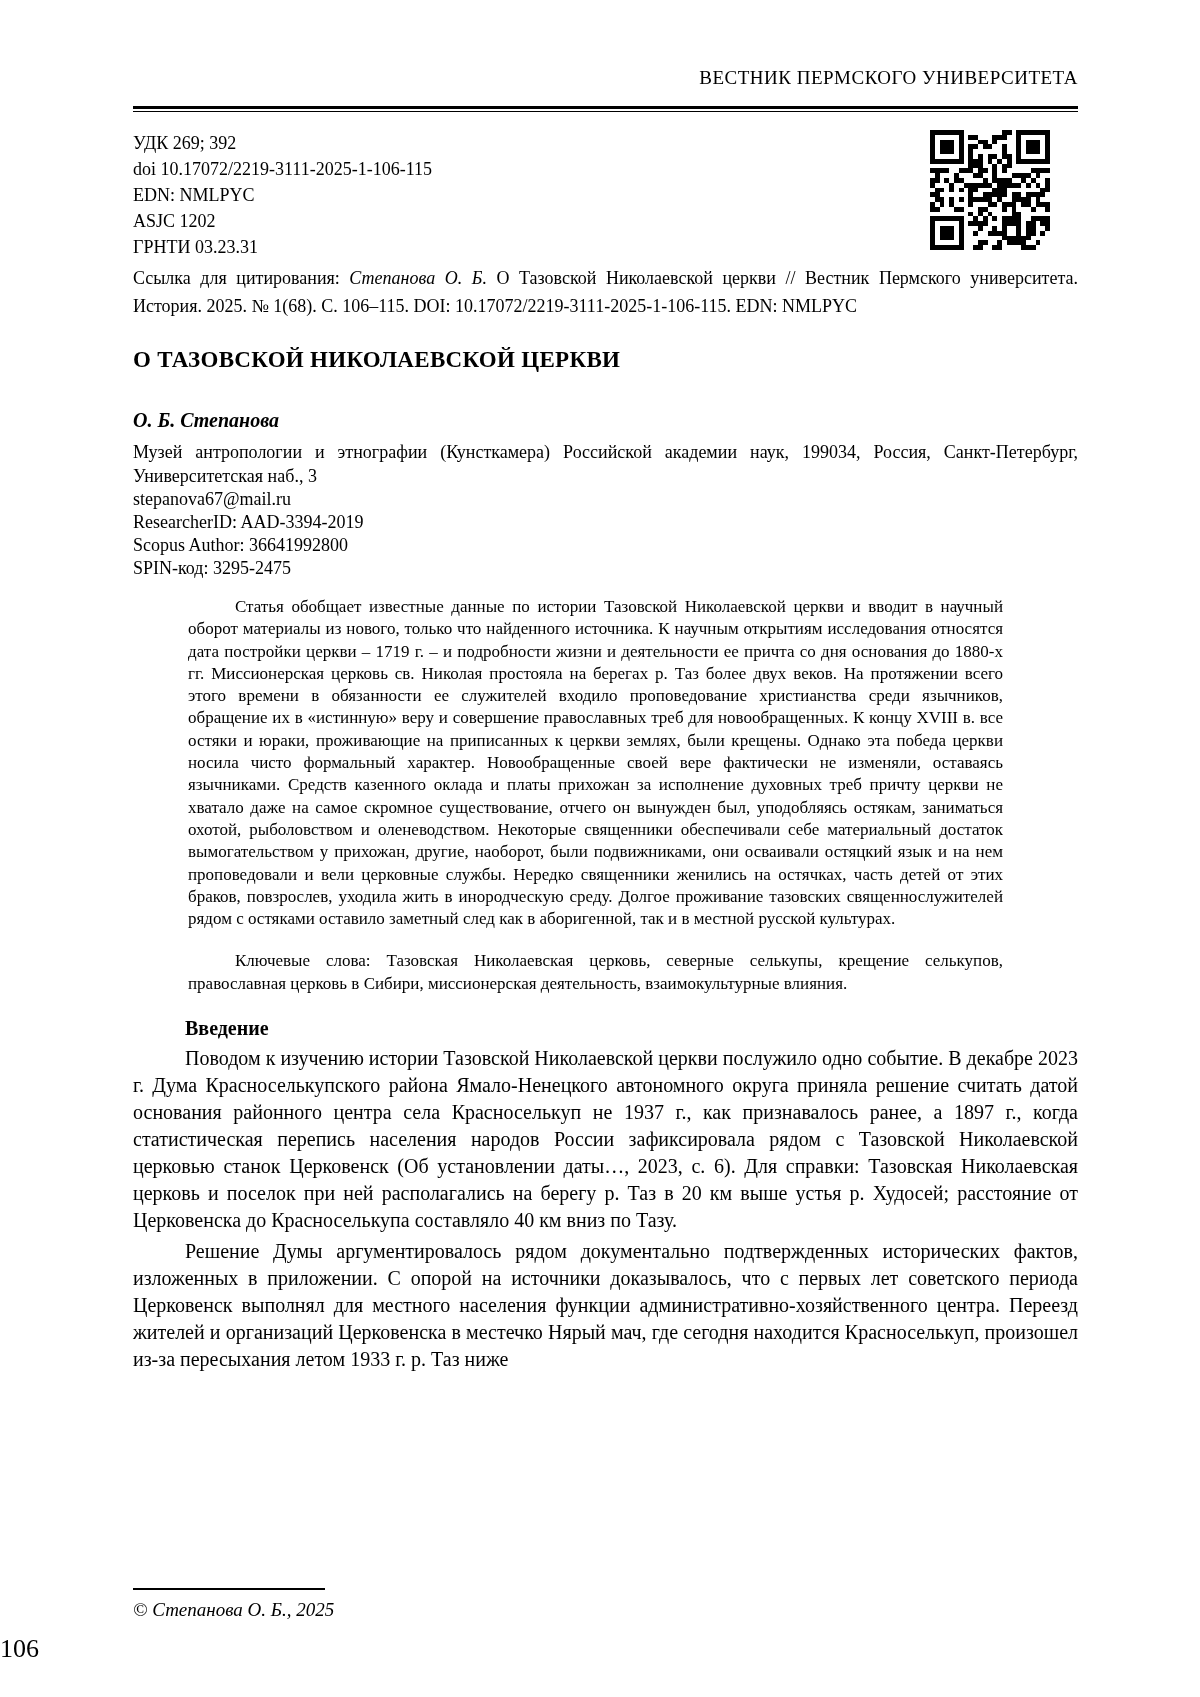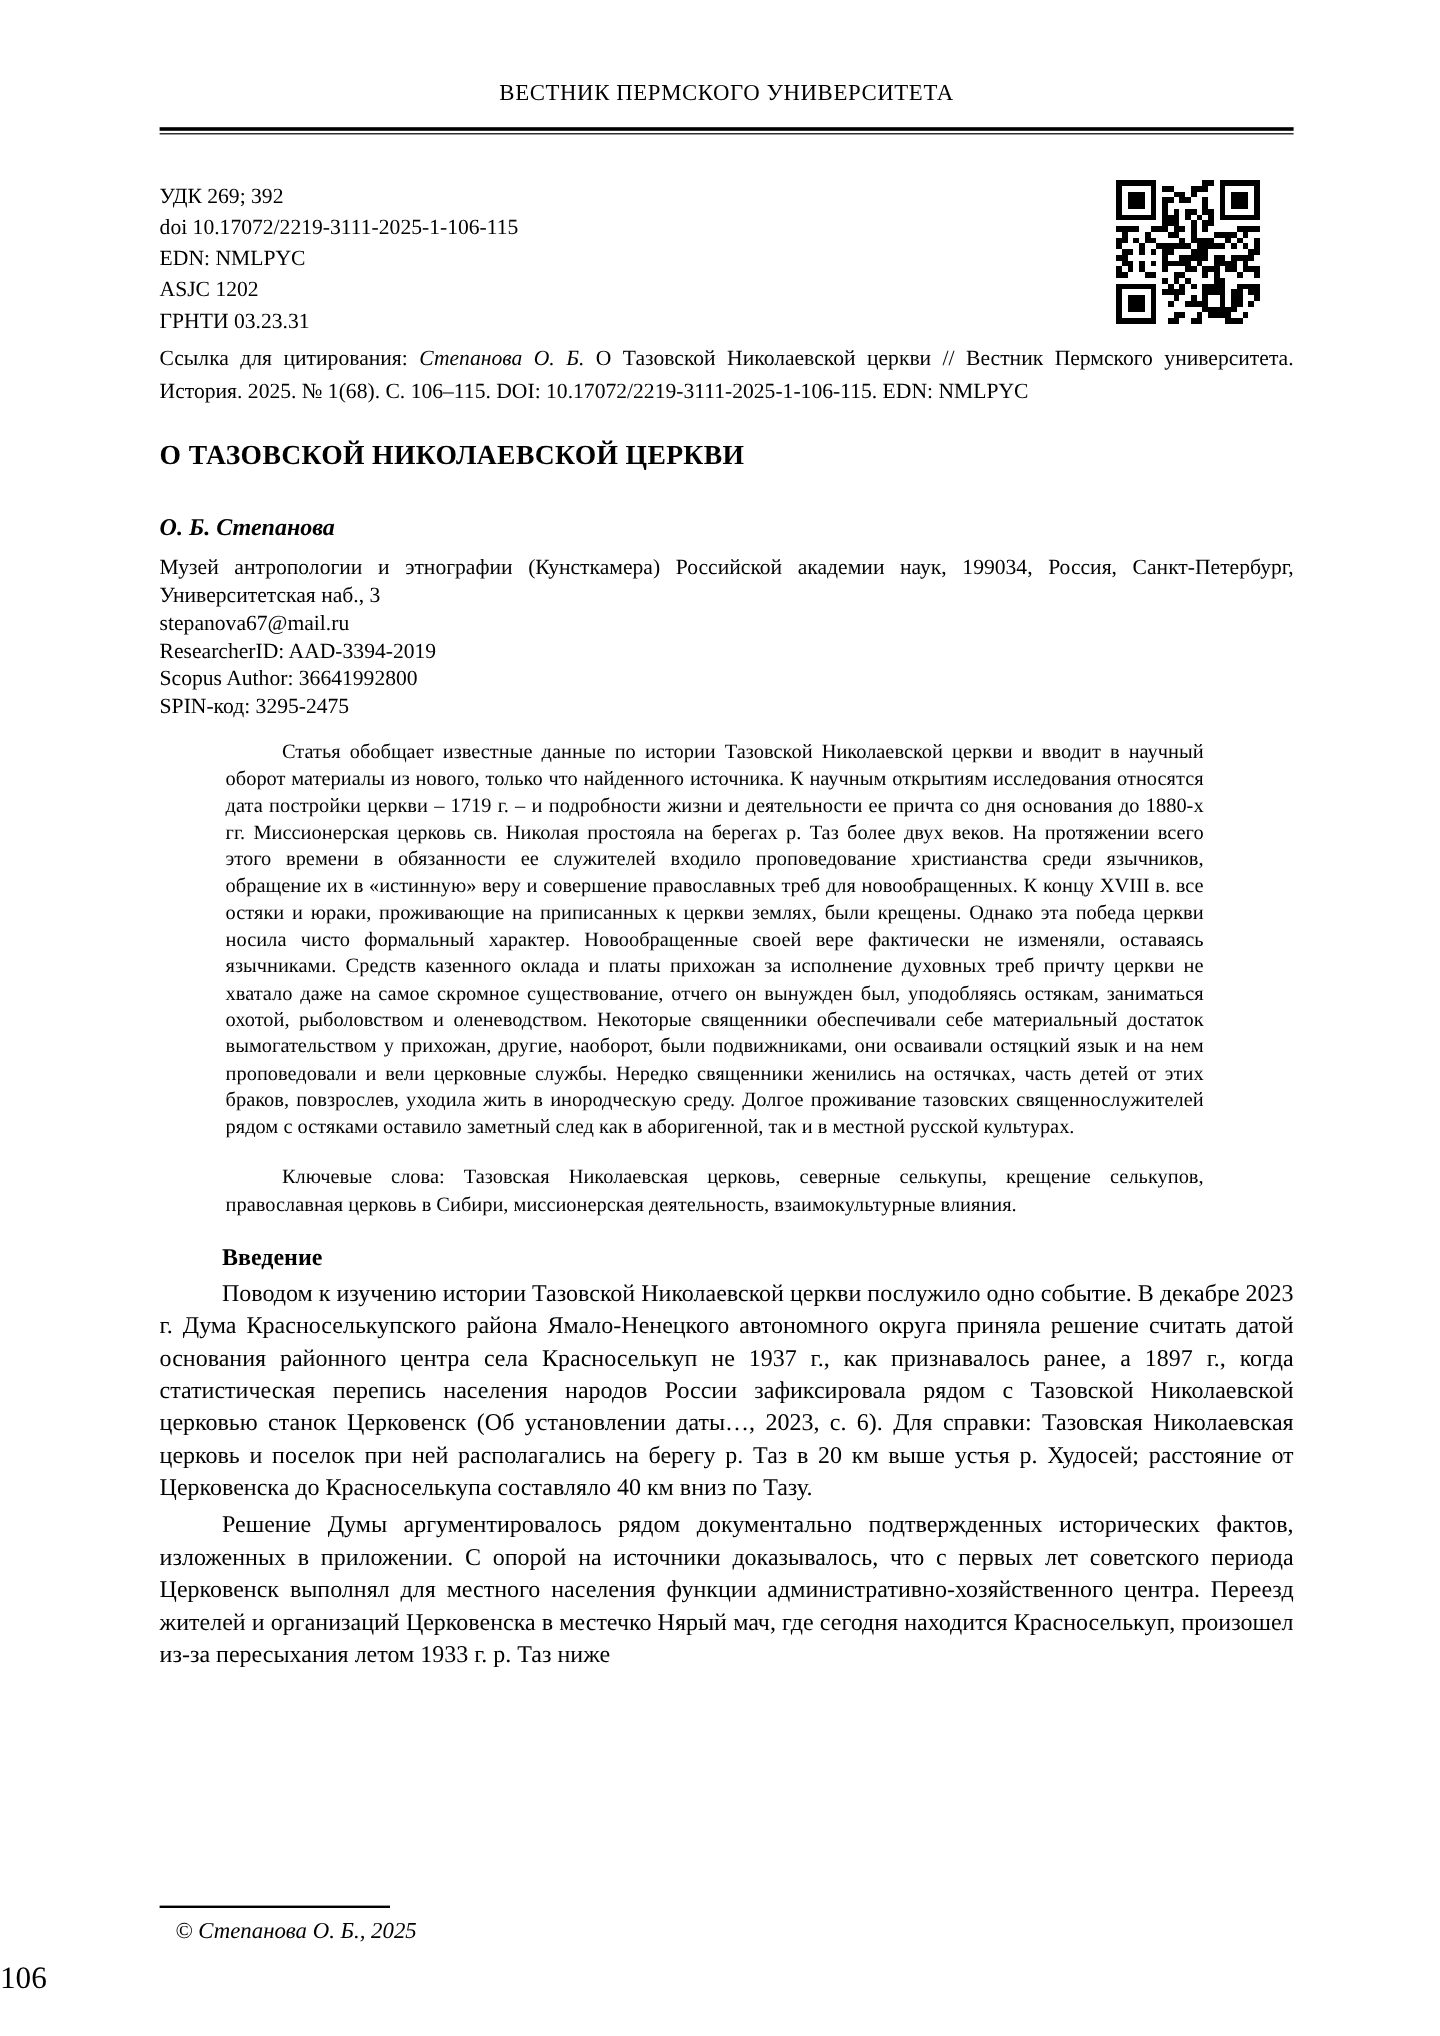--- a/index.html
+++ b/index.html
@@ -5,30 +5,30 @@
   html,body{margin:0;padding:0;background:#888;}
   .page{
     width:1200px;height:1697px;position:relative;overflow:hidden;
     background:#ffffff;color:#000;
     font-family:"Liberation Serif","DejaVu Serif",serif;
     box-sizing:border-box;
   }
   .content{margin-left:133px;width:945px;}
 
   
-  .journal-title{padding-top:66px;text-align:center;font-size:19px;line-height:24px;letter-spacing:.5px;}
+  .journal-title{padding-top:66px;text-align:right;font-size:19px;line-height:24px;letter-spacing:.5px;}
   .rule-thick{margin-top:16px;height:3px;background:#000;}
   .rule-thin{margin-top:2px;height:1px;background:#000;}
   .header-row{display:flex;margin-top:5px;font-size:19px;line-height:26px;}
   .header-row .hl{width:220px;text-align:left;}
   .header-row .hc{flex:1;text-align:center;font-weight:bold;}
   .header-row .hr{width:220px;text-align:right;}
 
   
-  .meta-flex{margin-top:38px;display:flex;justify-content:space-between;align-items:flex-start;}
+  .meta-flex{margin-top:18px;display:flex;justify-content:space-between;align-items:flex-start;}
   .meta-lines{font-size:18px;line-height:26px;}
   .qr{width:120px;height:120px;margin-right:28px;flex:0 0 auto;}
 
   
   .citation{margin-top:4px;font-size:18px;line-height:28px;text-align:justify;}
   .citation .it{font-style:italic;}
 
   
   .article-title{margin-top:26px;text-align:left;font-size:23px;font-weight:bold;line-height:28px;letter-spacing:.3px;}
   .author-name{margin-top:34px;font-size:20px;font-weight:bold;font-style:italic;line-height:24px;}
@@ -39,21 +39,21 @@
   .abstract{margin:16px 75px 0 55px;font-size:17px;line-height:22.3px;text-align:justify;text-indent:47px;}
   .keywords{margin:20px 75px 0 55px;font-size:17px;line-height:22.3px;text-align:justify;text-indent:47px;}
   .keywords .it{}
 
   
   .section-heading{margin-top:20px;margin-left:52px;font-size:20px;font-weight:bold;line-height:26px;}
   .body-par{margin-top:4px;font-size:20px;line-height:27px;text-align:justify;text-indent:52px;}
 
   
   .footnote-rule{position:absolute;left:133px;top:1588px;width:192px;height:2px;background:#000;}
-  .copyright{position:absolute;left:146px;top:1598px;font-size:19px;font-style:italic;line-height:24px;}
+  .copyright{position:absolute;left:133px;top:1598px;font-size:19px;font-style:italic;line-height:24px;}
   .page-number{position:absolute;left:0;top:1634px;width:1200px;text-align:left;font-size:26px;}
 </style>
 </head>
 <body>
 
 <div class="page">
   <div class="content">
 
     <div class="journal-title">ВЕСТНИК ПЕРМСКОГО УНИВЕРСИТЕТА</div>
     <div class="rule-thick"></div>

